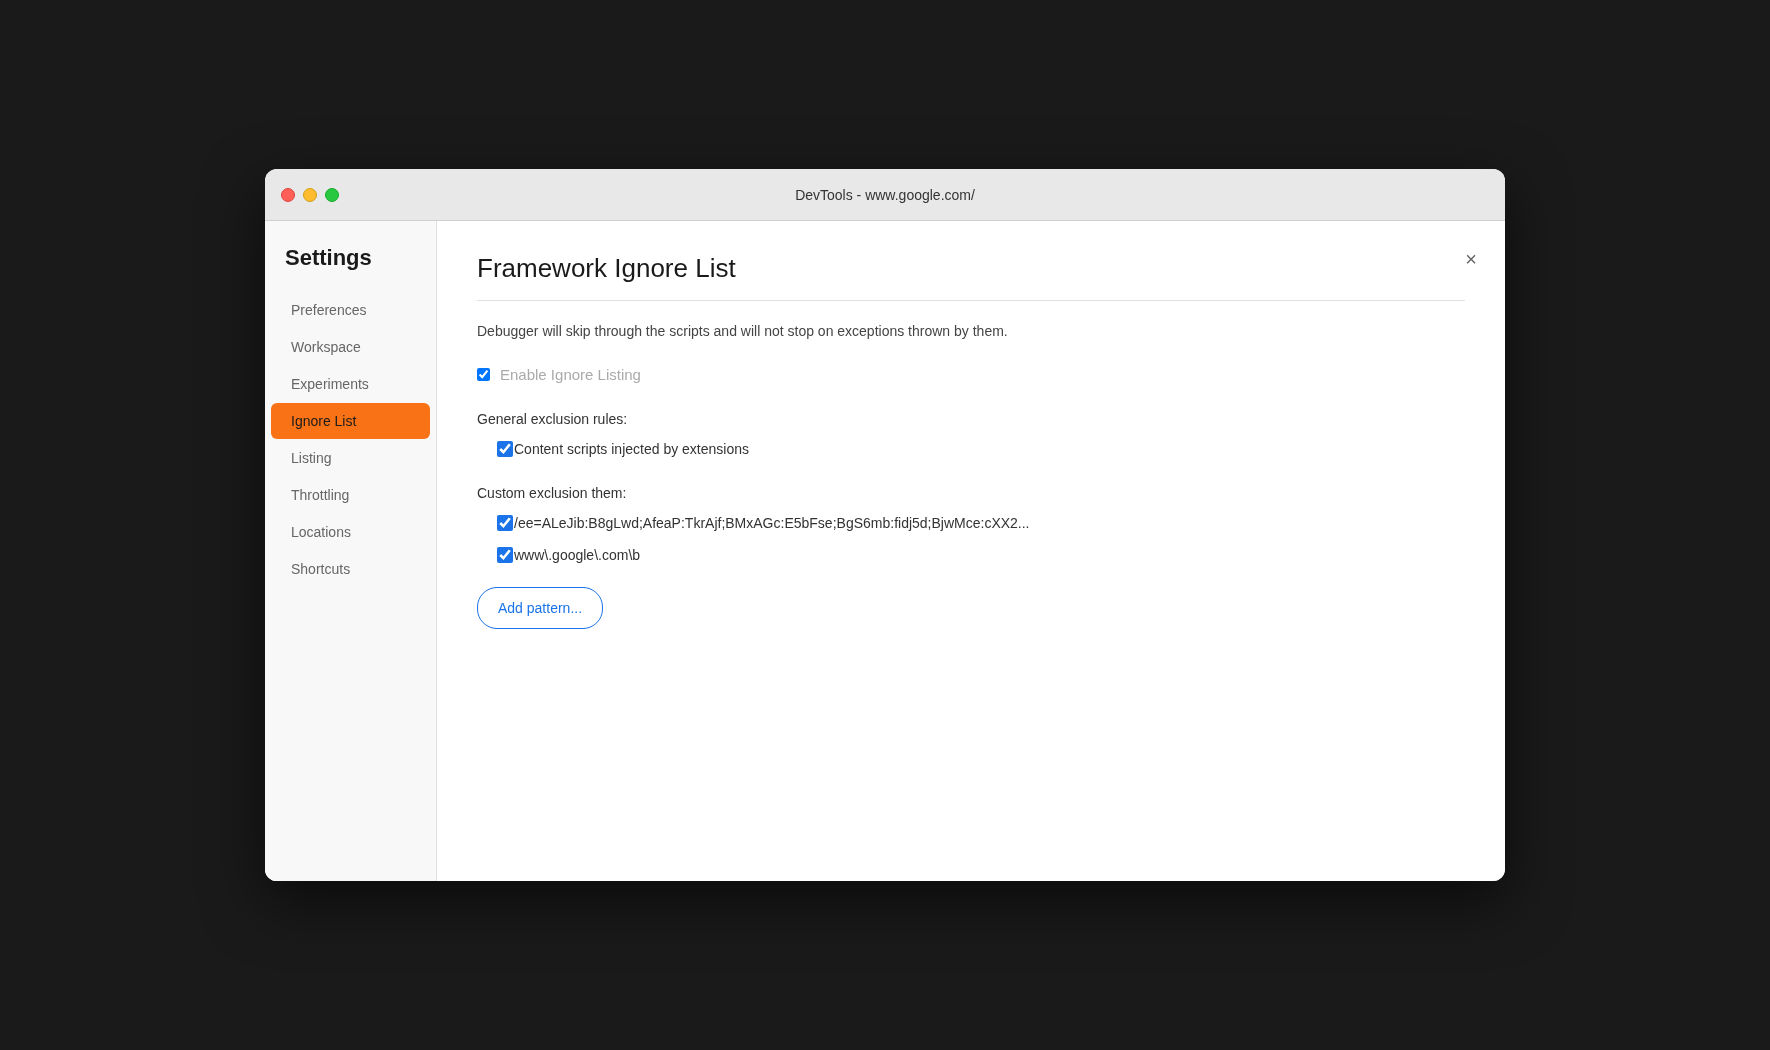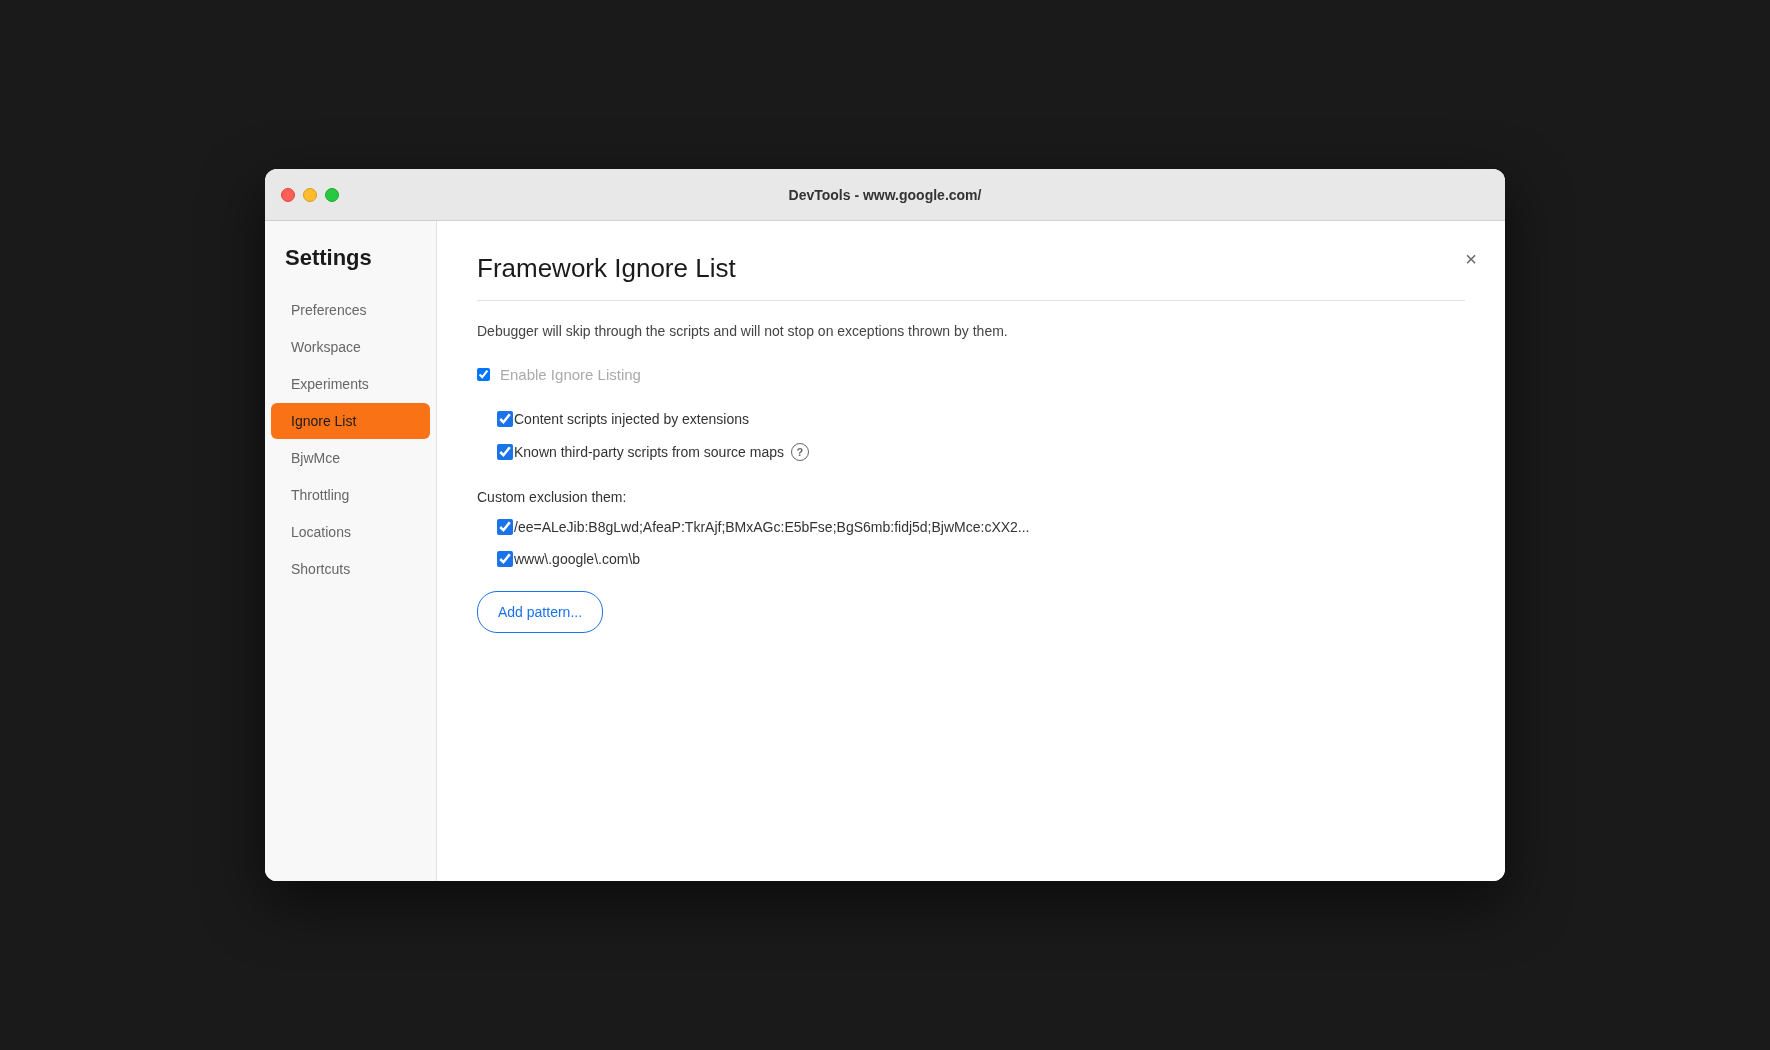--- a/index.html
+++ b/index.html
@@ -45,21 +45,21 @@
       border-radius: 50%;
       cursor: pointer;
     }
 
     .traffic-light.close { background: #ff5f57; border: 1px solid #e0443e; }
     .traffic-light.minimize { background: #febc2e; border: 1px solid #d4a017; }
     .traffic-light.maximize { background: #28c840; border: 1px solid #1aab29; }
 
     .titlebar-title {
       font-size: 14px;
-      font-weight: 700;
+      font-weight: 400;
       color: #333;
     }
 
     .content {
       display: flex;
       background: #ffffff;
       min-height: 660px;
     }
 
     
@@ -232,21 +232,21 @@
       <div class="sidebar-item">
         <span>Workspace</span>
       </div>
       <div class="sidebar-item">
         <span>Experiments</span>
       </div>
       <div class="sidebar-item active">
         <span>Ignore List</span>
       </div>
       <div class="sidebar-item">
-        <span>BjwMce</span>
+        <span>Listing</span>
       </div>
       <div class="sidebar-item">
         <span>Throttling</span>
       </div>
       <div class="sidebar-item">
         <span>Locations</span>
       </div>
       <div class="sidebar-item">
         <span>Shortcuts</span>
       </div>
@@ -259,32 +259,28 @@
       <div class="divider"></div>
 
       <p class="description">Debugger will skip through the scripts and will not stop on exceptions thrown by them.</p>
 
       <div class="enable-row">
         <input type="checkbox" id="enable-ignore" checked="" style="">
         <label class="enable-label" for="enable-ignore">Enable Ignore Listing</label>
       </div>
 
       <div class="rules-section">
+        <div class="section-label">General exclusion rules:</div>
         <div class="rules-indent">
 
           <div class="checkbox-wrapper">
             <input type="checkbox" id="content-scripts" checked="" style="">
             <label class="checkbox-label" for="content-scripts">Content scripts injected by extensions</label>
           </div>
 
-          <div class="checkbox-wrapper">
-            <input type="checkbox" id="third-party-scripts" checked="" style="">
-            <label class="checkbox-label" for="third-party-scripts">Known third-party scripts from source maps</label>
-            <span class="info-icon" title="More information">?</span>
-          </div>
 
         </div>
       </div>
 
       <div class="rules-section">
         <div class="section-label">Custom exclusion them:</div>
         <div class="rules-indent">
 
           <div class="checkbox-wrapper">
             <input type="checkbox" id="custom-rule-1" checked="" style="">

